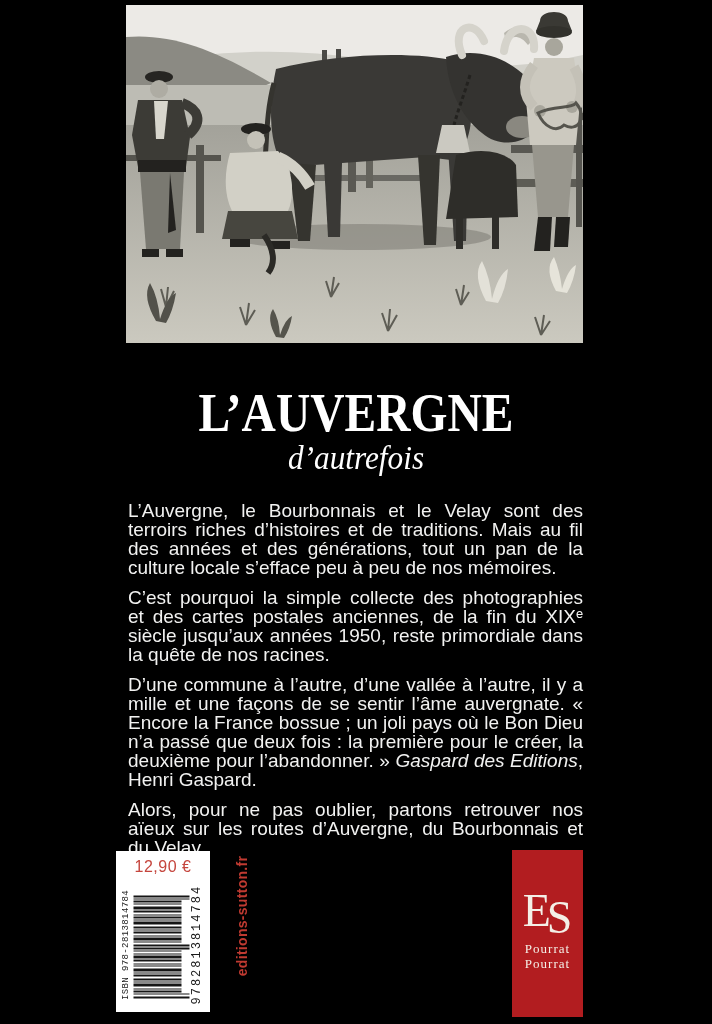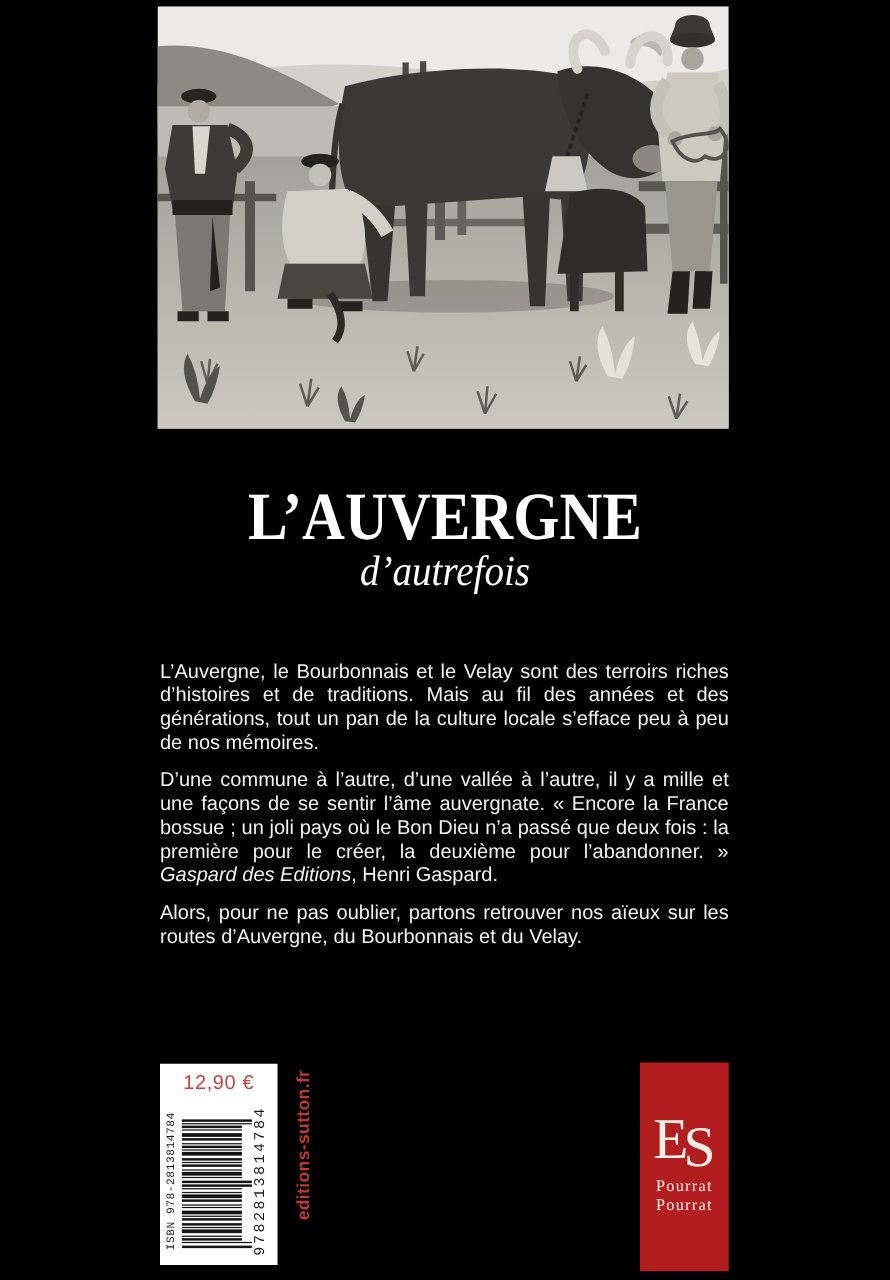--- a/index.html
+++ b/index.html
@@ -12,27 +12,27 @@
 
   
   .title{position:absolute;left:0;top:386px;width:712px;margin:0;text-align:center;
          color:#ffffff;font-family:"Liberation Serif","DejaVu Serif",serif;
          font-weight:700;font-size:54px;line-height:1;transform:scaleX(.88);}
   .subtitle{position:absolute;left:0;top:441px;width:712px;text-align:center;color:#ffffff;
          font-family:"Liberation Serif","DejaVu Serif",serif;font-style:italic;
          font-size:34px;line-height:1;transform:scaleX(.92);}
 
   
-  .body-text{position:absolute;left:128px;top:528px;width:455px;color:var(--body-text,#f2f2f1);
-         font-size:16px;line-height:19px;text-align:justify;}
+  .body-text{position:absolute;left:128px;top:501px;width:455px;color:var(--body-text,#f2f2f1);
+         font-size:19px;line-height:19px;text-align:justify;}
   .body-text p{margin:0 0 11px 0;}
   .body-text .it{font-style:italic;}
 
   
-  .isbn-box{position:absolute;left:128px;top:851px;width:94px;height:161px;background:var(--box-bg,#ffffff);}
+  .isbn-box{position:absolute;left:116px;top:851px;width:94px;height:161px;background:var(--box-bg,#ffffff);}
   .price{position:absolute;top:7px;left:0;width:100%;text-align:center;
          color:var(--price-red,#c5453d);font-size:16px;letter-spacing:.5px;}
   .barcode-rot{position:absolute;left:-16px;top:52px;width:125px;height:84px;
          transform:rotate(-90deg);}
   .isbn-label{font-family:"Liberation Mono","DejaVu Sans Mono",monospace;font-size:9px;
          letter-spacing:.4px;color:#1a1a1a;text-align:center;height:13px;white-space:nowrap;}
   .bars{display:flex;align-items:flex-start;height:56px;padding-left:9px;}
   .bar{background:#151515;}
   .ean{font-family:"Liberation Mono","DejaVu Sans Mono",monospace;font-size:12px;
          letter-spacing:2px;color:#1a1a1a;padding-left:3px;white-space:nowrap;}
@@ -157,20 +157,21 @@
         <path d="M150,332 q-10,-18 -3,-28 q6,10 7,26 q5,-16 12,-19 q-2,13 -8,22 Z" fill="#55544c"></path>
       </g>
     </svg>
   </div>
 
   <h1 class="title">L’AUVERGNE</h1>
   <div class="subtitle">d’autrefois</div>
 
   <div class="body-text">
       <p><span>L’Auvergne, le Bourbonnais et le Velay sont des terroirs riches d’histoires et de traditions. Mais au fil des années et des générations, tout un pan de la culture locale s’efface peu à peu de nos mémoires.</span></p>
+      <p><span>C’est pourquoi la simple collecte des photographies et des cartes postales anciennes, de la fin du XIXᵉ siècle jusqu’aux années 1950, reste primordiale dans la quête de nos racines.</span></p>
       <p><span>D’une commune à l’autre, d’une vallée à l’autre, il y a mille et une façons de se sentir l’âme auvergnate. « Encore la France bossue ; un joli pays où le Bon Dieu n’a passé que deux fois : la première pour le créer, la deuxième pour l’abandonner. » </span><span class="it">Gaspard des Editions</span><span>, Henri Gaspard.</span></p>
       <p><span>Alors, pour ne pas oublier, partons retrouver nos aïeux sur les routes d’Auvergne, du Bourbonnais et du Velay.</span></p>
     </div>
 
   <div class="isbn-box">
     <div class="price">12,90 €</div>
     <div class="barcode-rot">
       <div class="isbn-label">ISBN 978-2813814784</div>
       <div class="bars">
           <span class="bar guard" style="width: 2px; height: 56px; margin-right: 2px;"></span>

